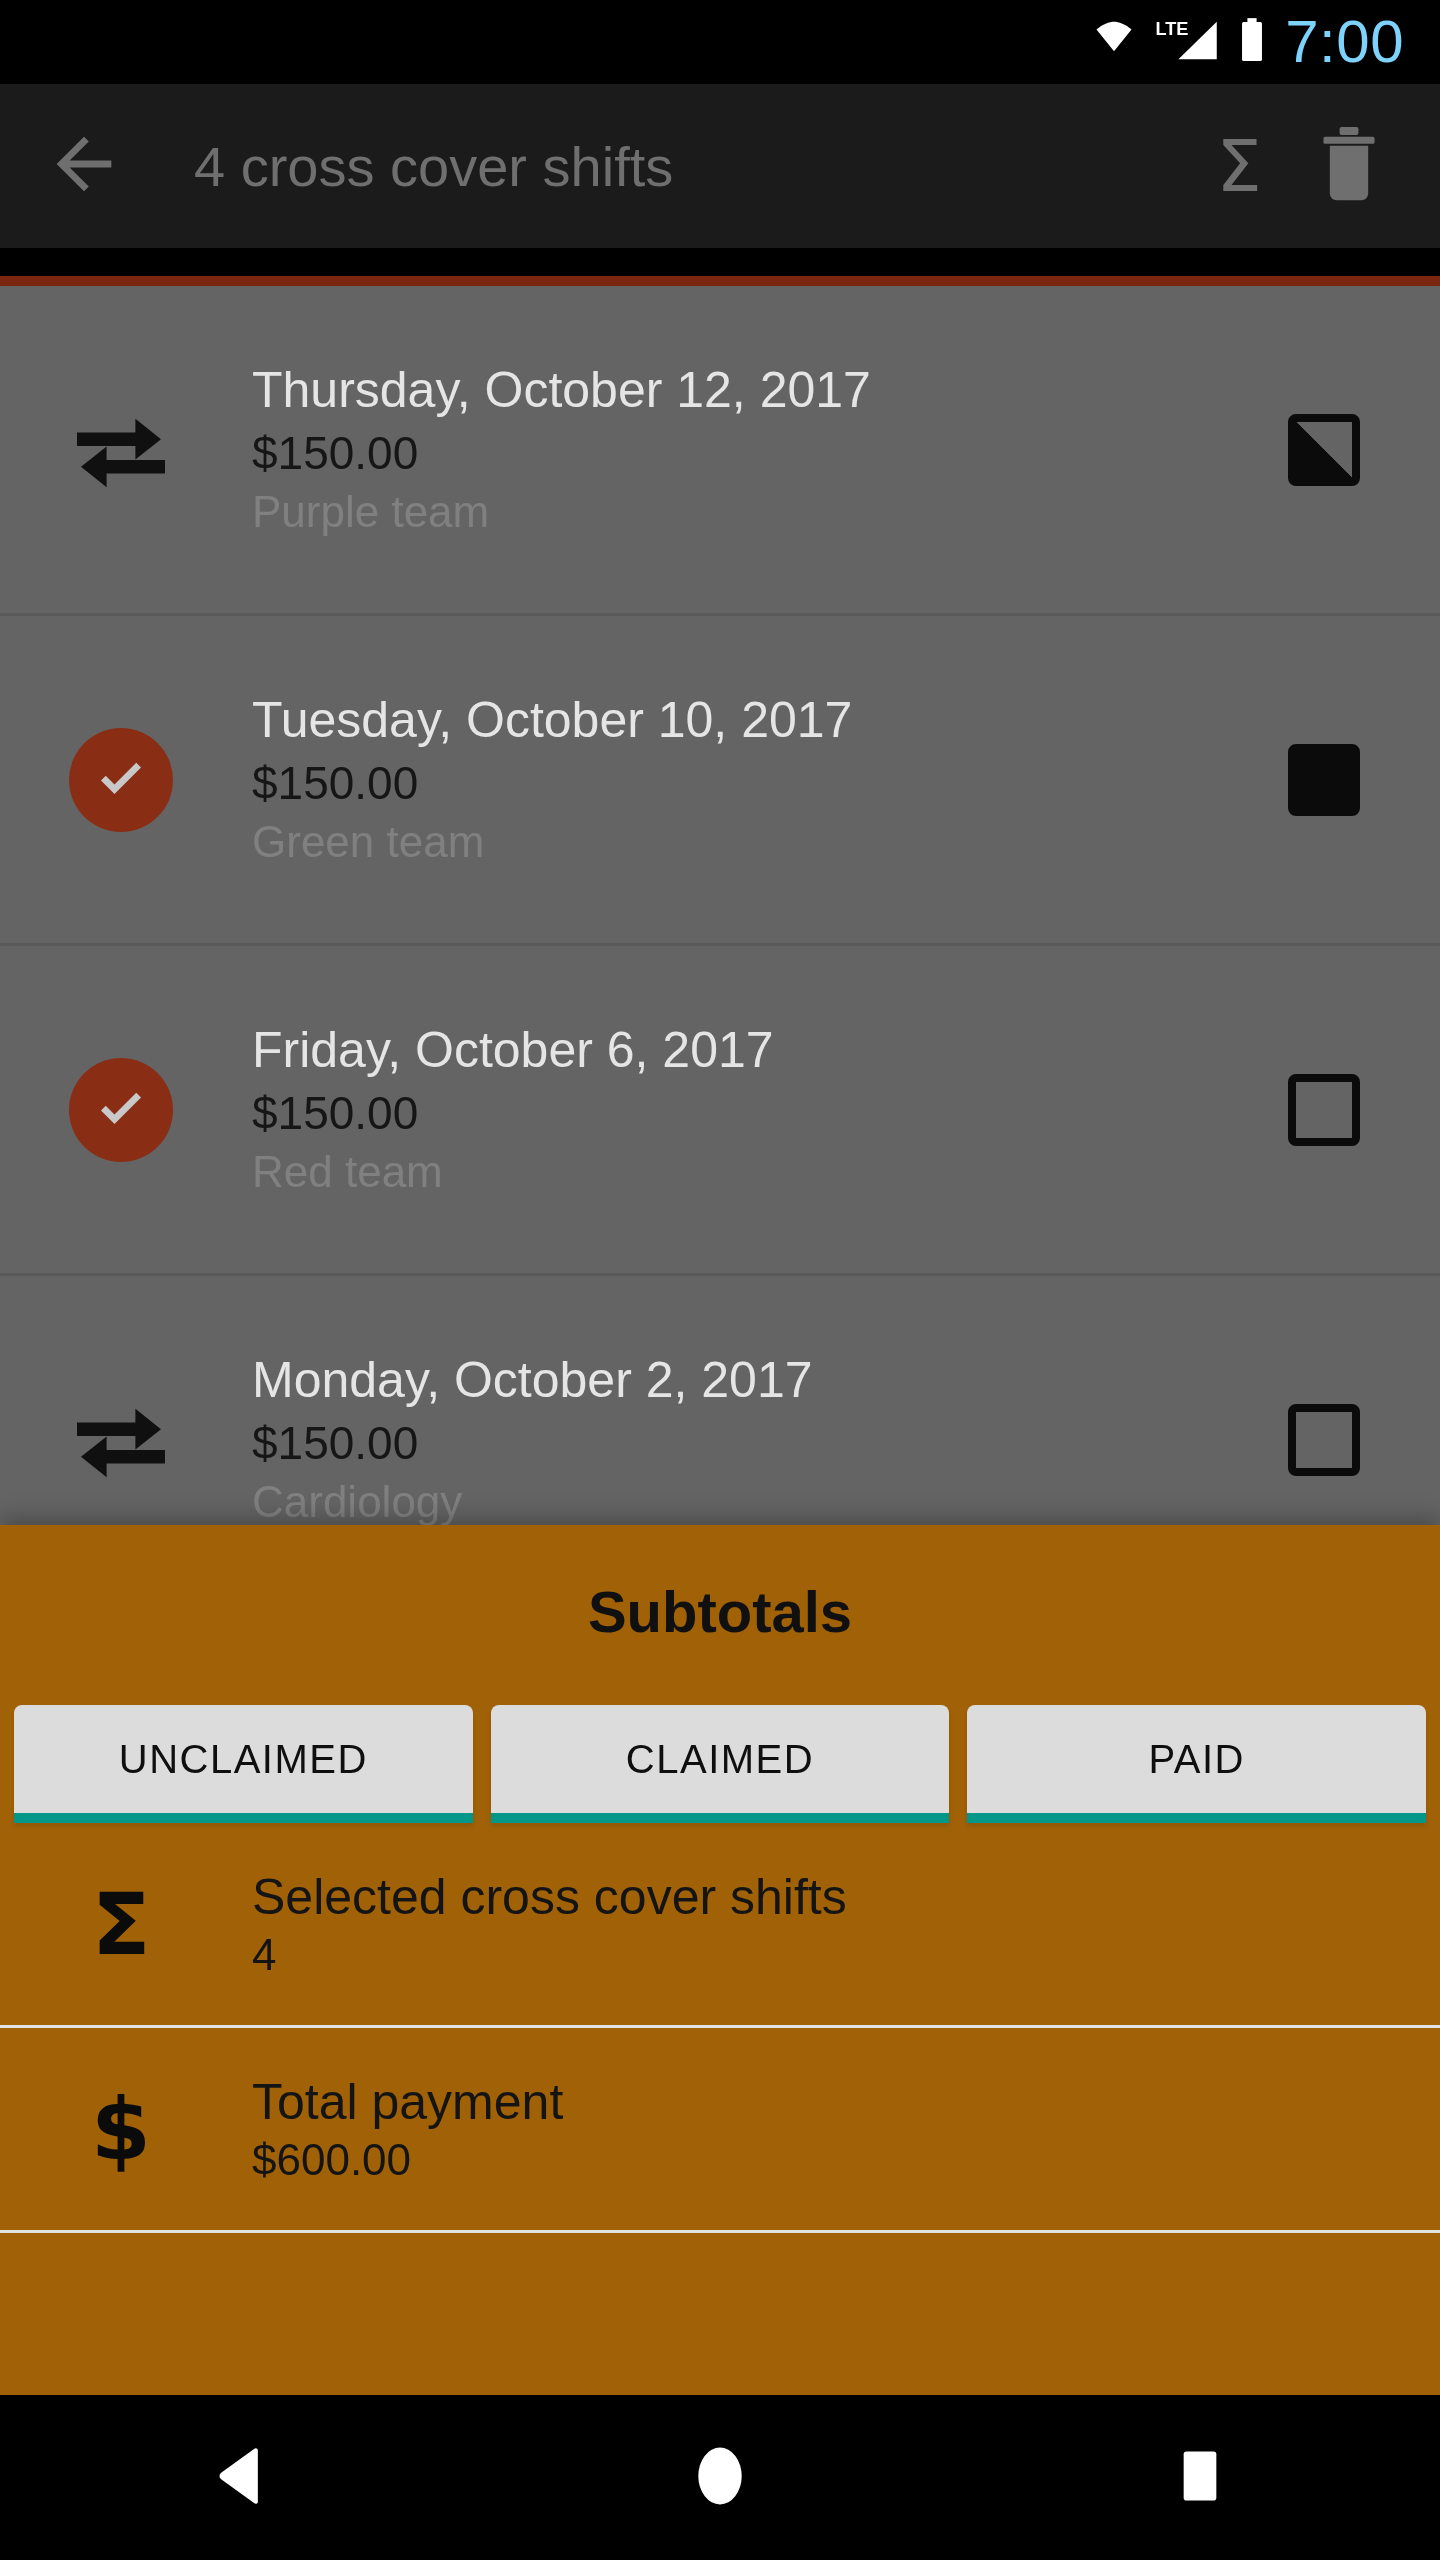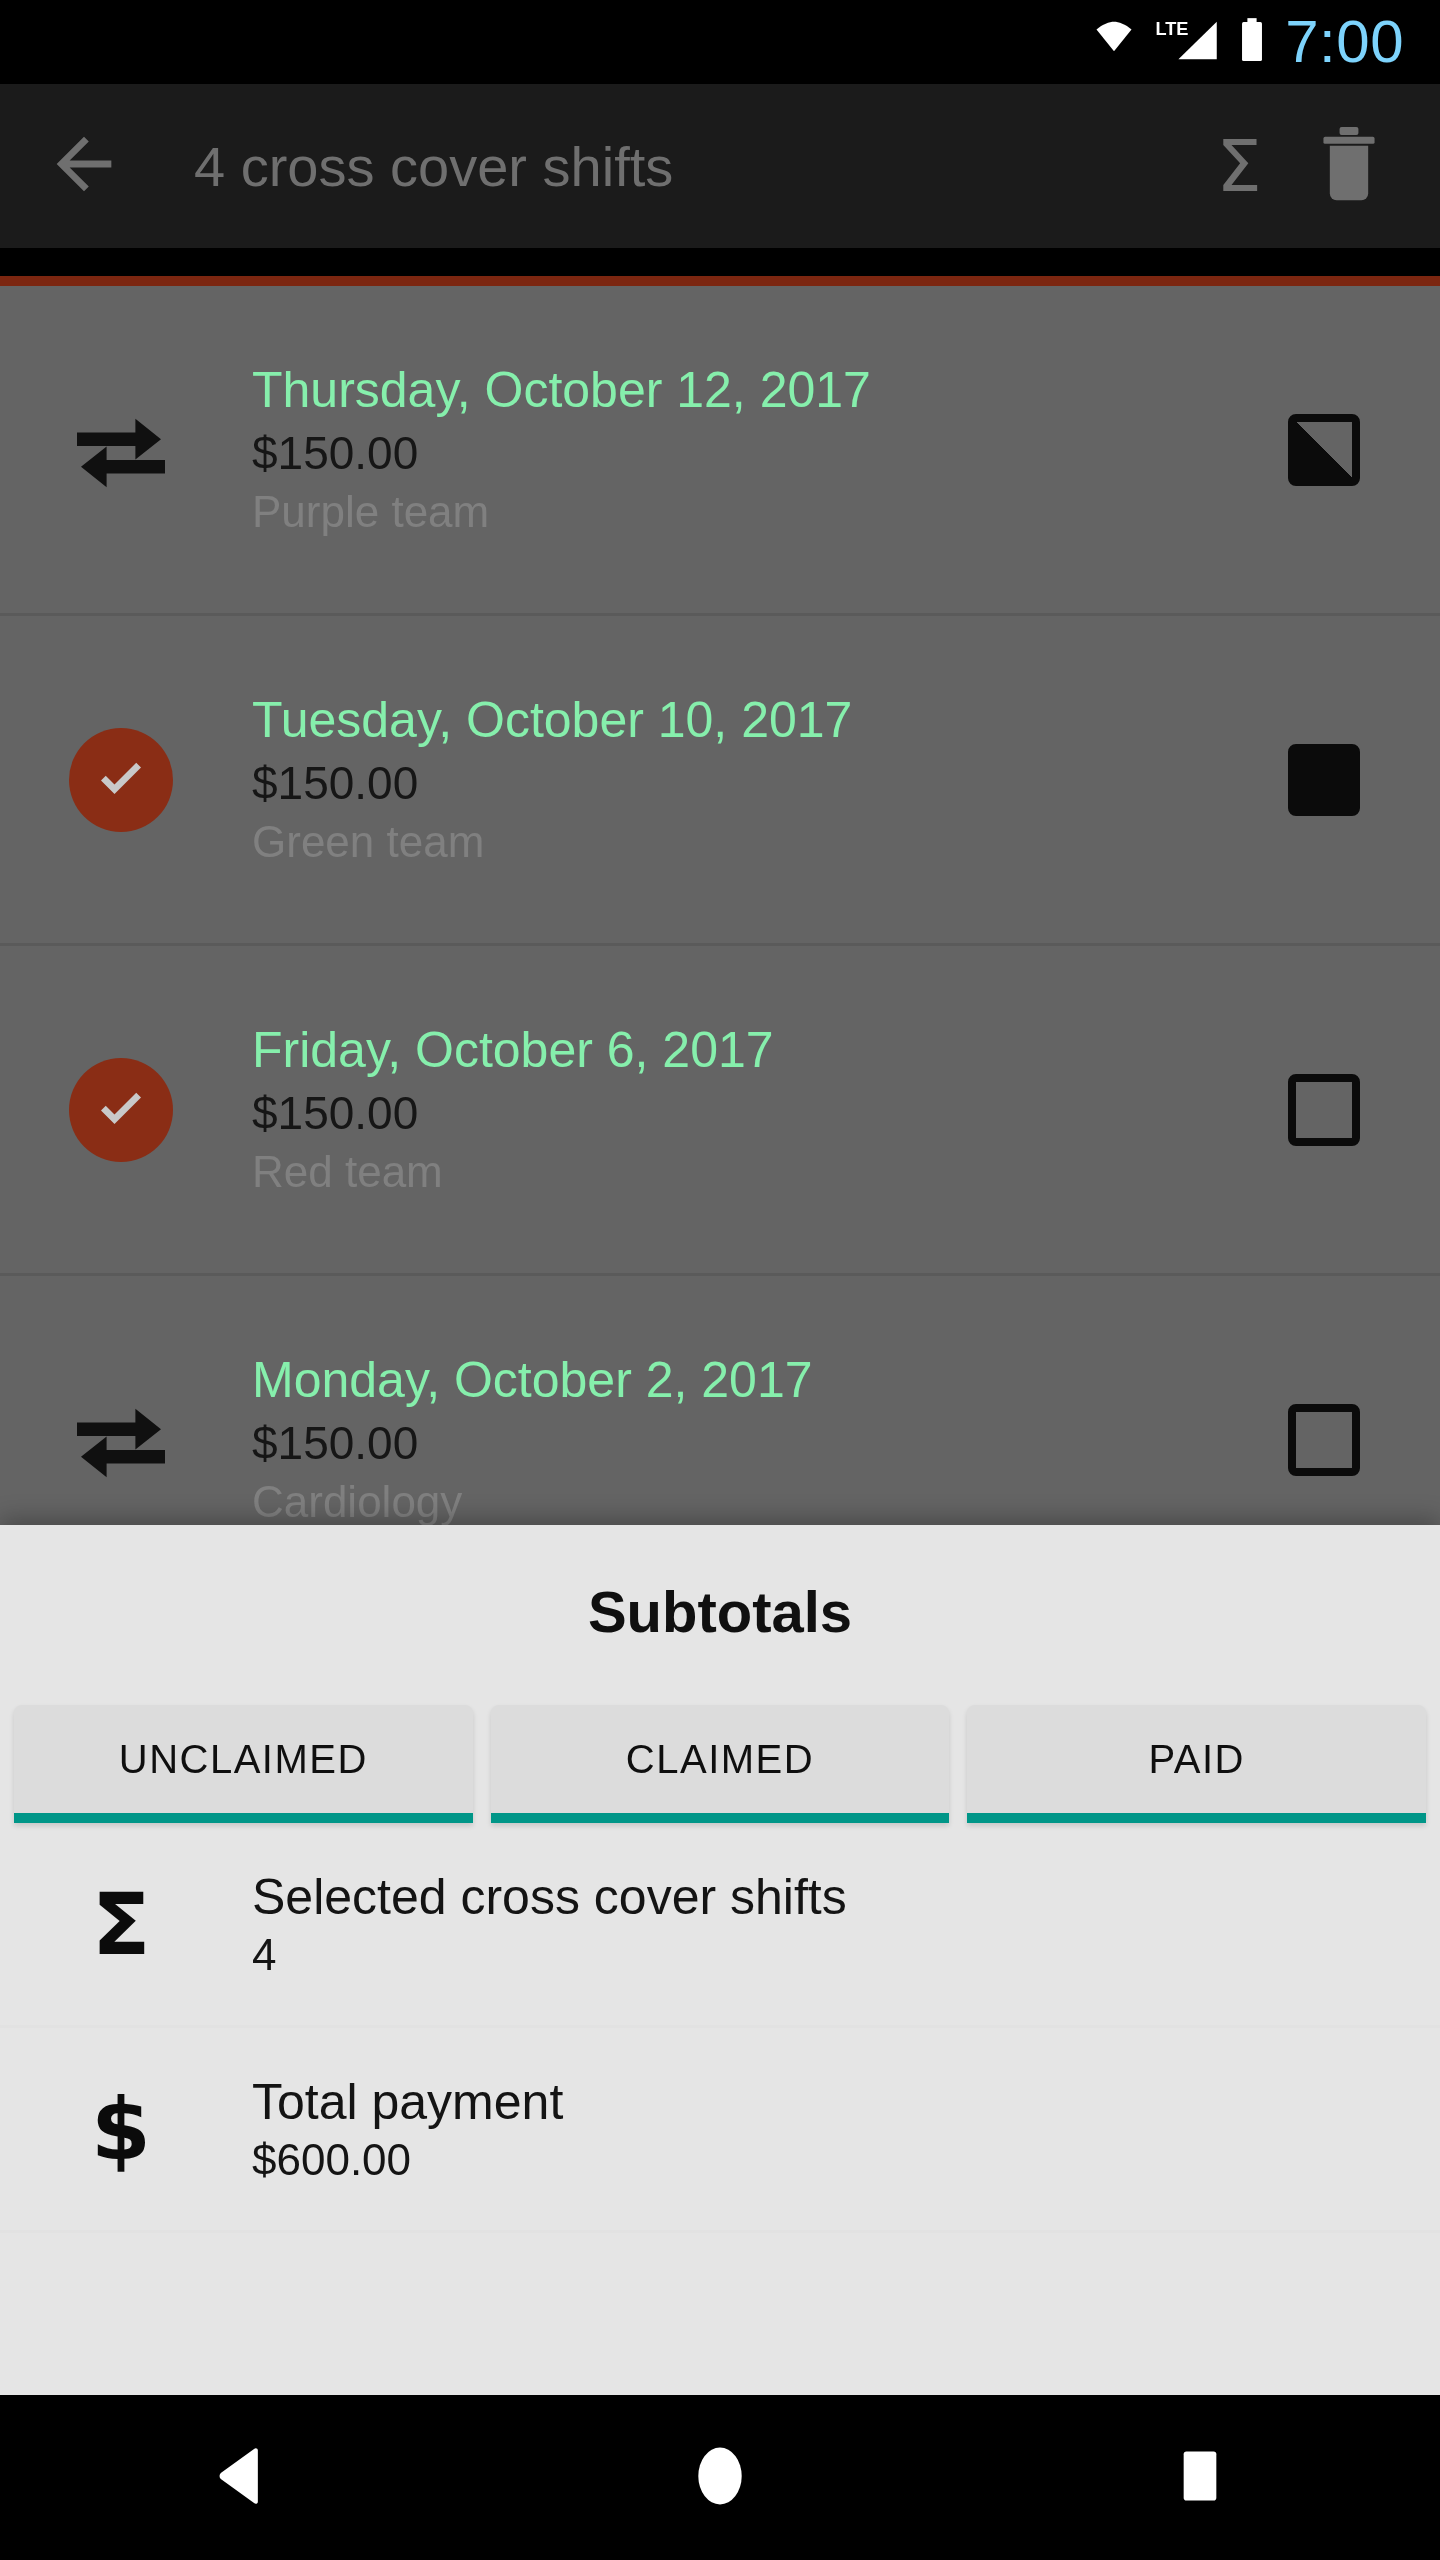--- a/index.html
+++ b/index.html
@@ -120,21 +120,21 @@
     justify-content: center;
   }
   .row-body {
     flex: 1 1 auto;
     padding-left: 66px;
     display: flex;
     flex-direction: column;
     justify-content: center;
   }
   .row-date {
-    color: #86efac;
+    color: #e5e5e5;
     font-size: 50px;
     line-height: 1.22;
     margin-bottom: 4px;
   }
   .row-amount {
     color: #161616;
     font-size: 46px;
     line-height: 1.22;
     margin-bottom: 4px;
   }
@@ -174,21 +174,21 @@
     justify-content: center;
   }
 
   
   .sheet {
     position: absolute;
     left: 0;
     top: 1525px;
     width: 1440px;
     height: 870px;
-    background: #e5e5e5;
+    background: #a16207;
     box-shadow: 0 -6px 22px rgba(0,0,0,0.28);
     box-sizing: border-box;
   }
   .sheet-title {
     text-align: center;
     color: #101010;
     font-size: 58px;
     font-weight: bold;
     padding-top: 58px;
     line-height: 1;

